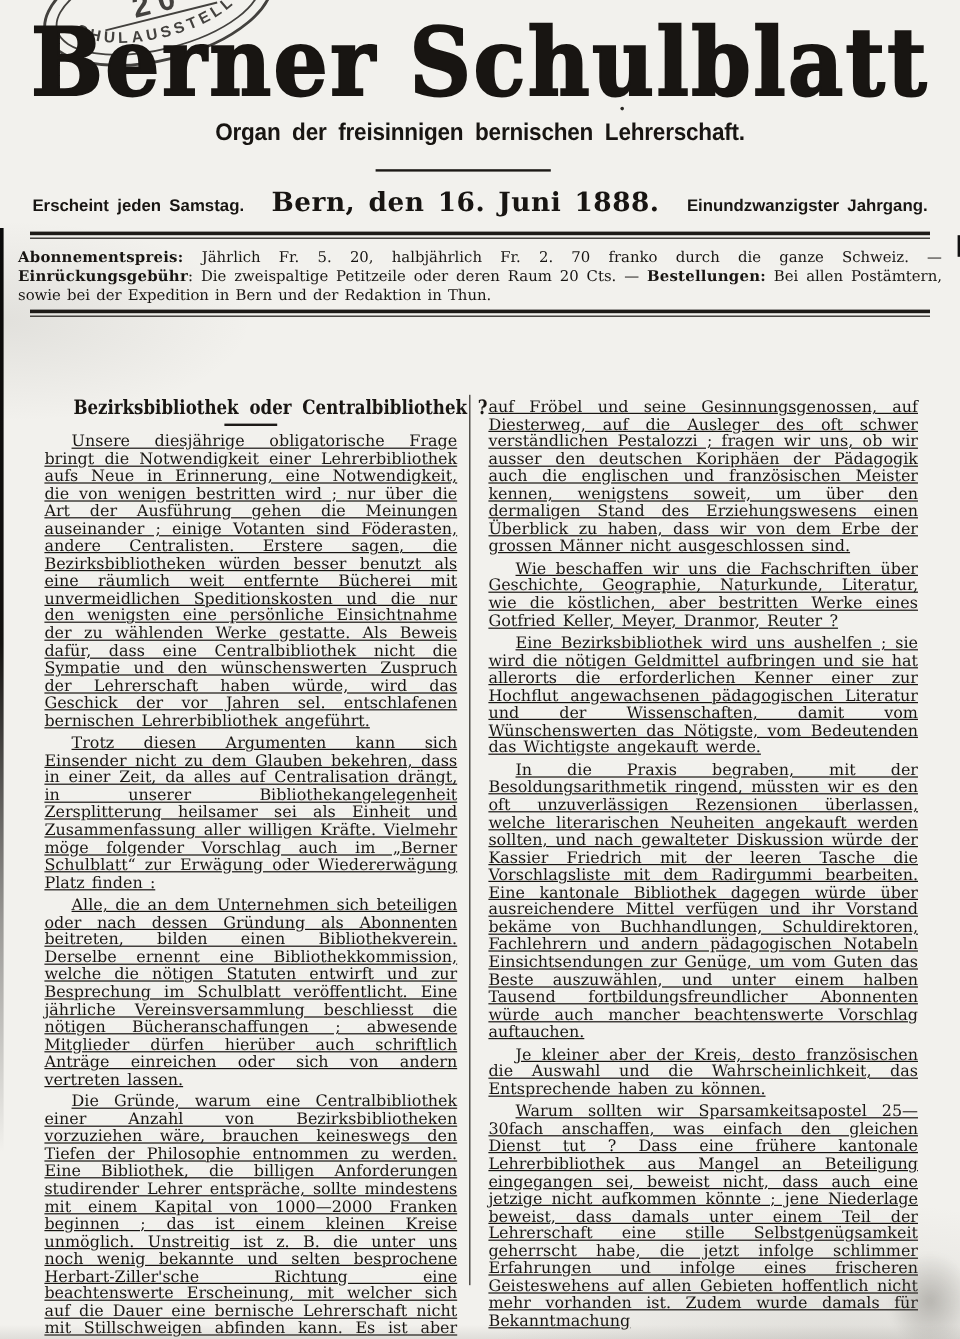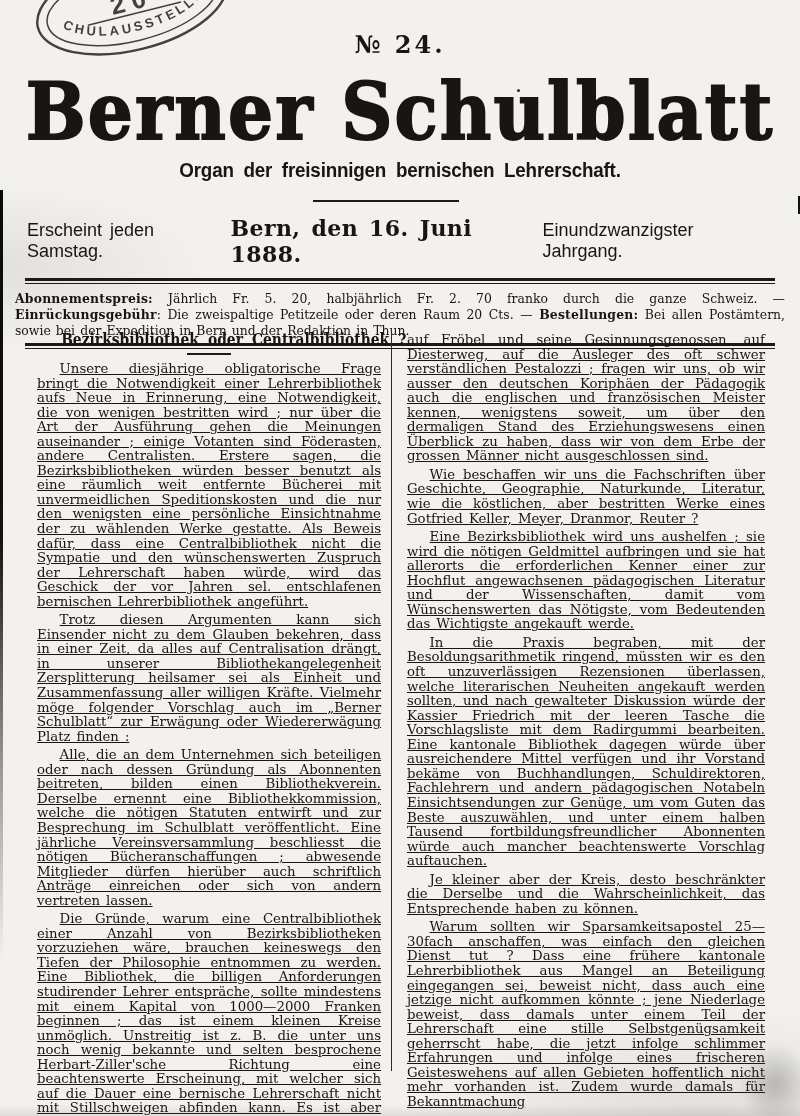--- a/index.html
+++ b/index.html
@@ -26,21 +26,21 @@
   }
   .subtitle{
     margin-top:16px;text-align:center;font-family:"Liberation Sans",sans-serif;
     font-weight:bold;font-size:20px;word-spacing:5px;letter-spacing:-.2px;
     transform:scaleX(.94);white-space:nowrap;
   }
   .mini-rule{width:146px;height:1.5px;background:var(--rule);margin:18px auto 0;margin-left:313px}
   .dateline{
     margin-top:13px;padding:0 27px;display:flex;justify-content:space-between;align-items:baseline;
   }
-  .dateline .side{font-family:"Liberation Sans",sans-serif;font-weight:normal;font-size:18px;word-spacing:3px}
+  .dateline .side{font-family:"Liberation Sans",sans-serif;font-weight:bold;font-size:14px;word-spacing:3px}
   .dateline .center{font-weight:bold;font-size:22px;word-spacing:3px;letter-spacing:.4px}
   .rule-double{margin:11px 25px 0;height:0;border-top:3px solid var(--rule);border-bottom:1px solid var(--rule);padding-top:2px}
   .rule-double.lower{margin-top:4px}
   .imprint{
     margin:7px 0 0;padding:0 15px;text-align:justify;
     font-size:12.4px;line-height:16.2px;word-spacing:1.2px;
   }
   .imprint b{letter-spacing:.2px}
   
   .body-cols{position:absolute;top:329px;left:33px;right:31px;display:flex;gap:18px}
@@ -79,21 +79,20 @@
       <ellipse rx="87" ry="37" stroke-width="1.5"></ellipse>
       <line x1="-48" y1="10" x2="48" y2="10" stroke-width="1.6"></line>
     </g>
     <g transform="translate(120,54) rotate(-14)" fill="#2b2926" stroke="none">
       <text class="stamp-num" x="0" y="6" text-anchor="middle">20</text>
       <path id="stampArc" d="M -76 2 A 79 35 0 0 0 76 2" fill="none"></path>
       <text class="stamp-text"><textPath href="#stampArc" startOffset="50%" text-anchor="middle">✻SCHULAUSSTELLUNG</textPath></text>
     </g>
   </svg>
 
-  <div class="issue">№ 24.</div>
   <div class="title">Berner Schulblatt</div>
   <div class="subtitle">Organ der freisinnigen bernischen Lehrerschaft.</div>
   <div class="mini-rule"></div>
 
   <div class="dateline">
     <span class="side">Erscheint jeden Samstag.</span>
     <span class="center">Bern, den 16. Juni 1888.</span>
     <span class="side">Einundzwanzigster Jahrgang.</span>
   </div>
 
@@ -110,21 +109,21 @@
       <p>Unsere diesjährige obligatorische Frage bringt die Notwendigkeit einer Lehrerbibliothek aufs Neue in Erinnerung, eine Notwendigkeit, die von wenigen bestritten wird ; nur über die Art der Ausführung gehen die Meinungen auseinander ; einige Votanten sind Föderasten, andere Centralisten. Erstere sagen, die Bezirksbibliotheken würden besser benutzt als eine räumlich weit entfernte Bücherei mit unvermeidlichen Speditionskosten und die nur den wenigsten eine persönliche Einsichtnahme der zu wählenden Werke gestatte. Als Beweis dafür, dass eine Centralbibliothek nicht die Sympatie und den wünschenswerten Zuspruch der Lehrerschaft haben würde, wird das Geschick der vor Jahren sel. entschlafenen bernischen Lehrerbibliothek angeführt.</p>
       <p>Trotz diesen Argumenten kann sich Einsender nicht zu dem Glauben bekehren, dass in einer Zeit, da alles auf Centralisation drängt, in unserer Bibliothekangelegenheit Zersplitterung heilsamer sei als Einheit und Zusammenfassung aller willigen Kräfte. Vielmehr möge folgender Vorschlag auch im „Berner Schulblatt“ zur Erwägung oder Wiedererwägung Platz finden :</p>
       <p>Alle, die an dem Unternehmen sich beteiligen oder nach dessen Gründung als Abonnenten beitreten, bilden einen Bibliothekverein. Derselbe ernennt eine Bibliothekkommission, welche die nötigen Statuten entwirft und zur Besprechung im Schulblatt veröffentlicht. Eine jährliche Vereinsversammlung beschliesst die nötigen Bücheranschaffungen ; abwesende Mitglieder dürfen hierüber auch schriftlich Anträge einreichen oder sich von andern vertreten lassen.</p>
       <p>Die Gründe, warum eine Centralbibliothek einer Anzahl von Bezirksbibliotheken vorzuziehen wäre, brauchen keineswegs den Tiefen der Philosophie entnommen zu werden. Eine Bibliothek, die billigen Anforderungen studirender Lehrer entspräche, sollte mindestens mit einem Kapital von 1000—2000 Franken beginnen ; das ist einem kleinen Kreise unmöglich. Unstreitig ist z. B. die unter uns noch wenig bekannte und selten besprochene Herbart-Ziller'sche Richtung eine beachtenswerte Erscheinung, mit welcher sich auf die Dauer eine bernische Lehrerschaft nicht mit Stillschweigen abfinden kann. Es ist aber dem einzelnen zu teuer, auch nur die Hauptwerke, dieser Schule anzukaufen. Gehen wir zurück</p>
     </div>
     <div class="col right">
       <p class="noindent">auf Fröbel und seine Gesinnungsgenossen, auf Diesterweg, auf die Ausleger des oft schwer verständlichen Pestalozzi ; fragen wir uns, ob wir ausser den deutschen Koriphäen der Pädagogik auch die englischen und französischen Meister kennen, wenigstens soweit, um über den dermaligen Stand des Erziehungswesens einen Überblick zu haben, dass wir von dem Erbe der grossen Männer nicht ausgeschlossen sind.</p>
       <p>Wie beschaffen wir uns die Fachschriften über Geschichte, Geographie, Naturkunde, Literatur, wie die köstlichen, aber bestritten Werke eines Gotfried Keller, Meyer, Dranmor, Reuter ?</p>
       <p>Eine Bezirksbibliothek wird uns aushelfen ; sie wird die nötigen Geldmittel aufbringen und sie hat allerorts die erforderlichen Kenner einer zur Hochflut angewachsenen pädagogischen Literatur und der Wissenschaften, damit vom Wünschenswerten das Nötigste, vom Bedeutenden das Wichtigste angekauft werde.</p>
       <p>In die Praxis begraben, mit der Besoldungsarithmetik ringend, müssten wir es den oft unzuverlässigen Rezensionen überlassen, welche literarischen Neuheiten angekauft werden sollten, und nach gewalteter Diskussion würde der Kassier Friedrich mit der leeren Tasche die Vorschlagsliste mit dem Radirgummi bearbeiten. Eine kantonale Bibliothek dagegen würde über ausreichendere Mittel verfügen und ihr Vorstand bekäme von Buchhandlungen, Schuldirektoren, Fachlehrern und andern pädagogischen Notabeln Einsichtsendungen zur Genüge, um vom Guten das Beste auszuwählen, und unter einem halben Tausend fortbildungsfreundlicher Abonnenten würde auch mancher beachtenswerte Vorschlag auftauchen.</p>
-      <p>Je kleiner aber der Kreis, desto beschränkter die Derselbe und die Wahrscheinlichkeit, das Entsprechende haben zu können.</p>
+      <p>Je kleiner aber der Kreis, desto französischen die Auswahl und die Wahrscheinlichkeit, das Entsprechende haben zu können.</p>
       <p>Warum sollten wir Sparsamkeitsapostel 25—30fach anschaffen, was einfach den gleichen Dienst tut ? Dass eine frühere kantonale Lehrerbibliothek aus Mangel an Beteiligung eingegangen sei, beweist nicht, dass auch eine jetzige nicht aufkommen könnte ; jene Niederlage beweist, dass damals unter einem Teil der Lehrerschaft eine stille Selbstgenügsamkeit geherrscht habe, die jetzt infolge schlimmer Erfahrungen und infolge eines frischeren Geisteswehens auf allen Gebieten hoffentlich nicht mehr vorhanden ist. Zudem wurde damals für Bekanntmachung</p>
     </div>
   </div>
   <div class="divider"></div>
 
   <div class="edge-left"></div>
   <div class="tick-right"></div>
   <div class="dot"></div>
   <div class="smudge"></div>
   <div class="bottom-shade"></div>

